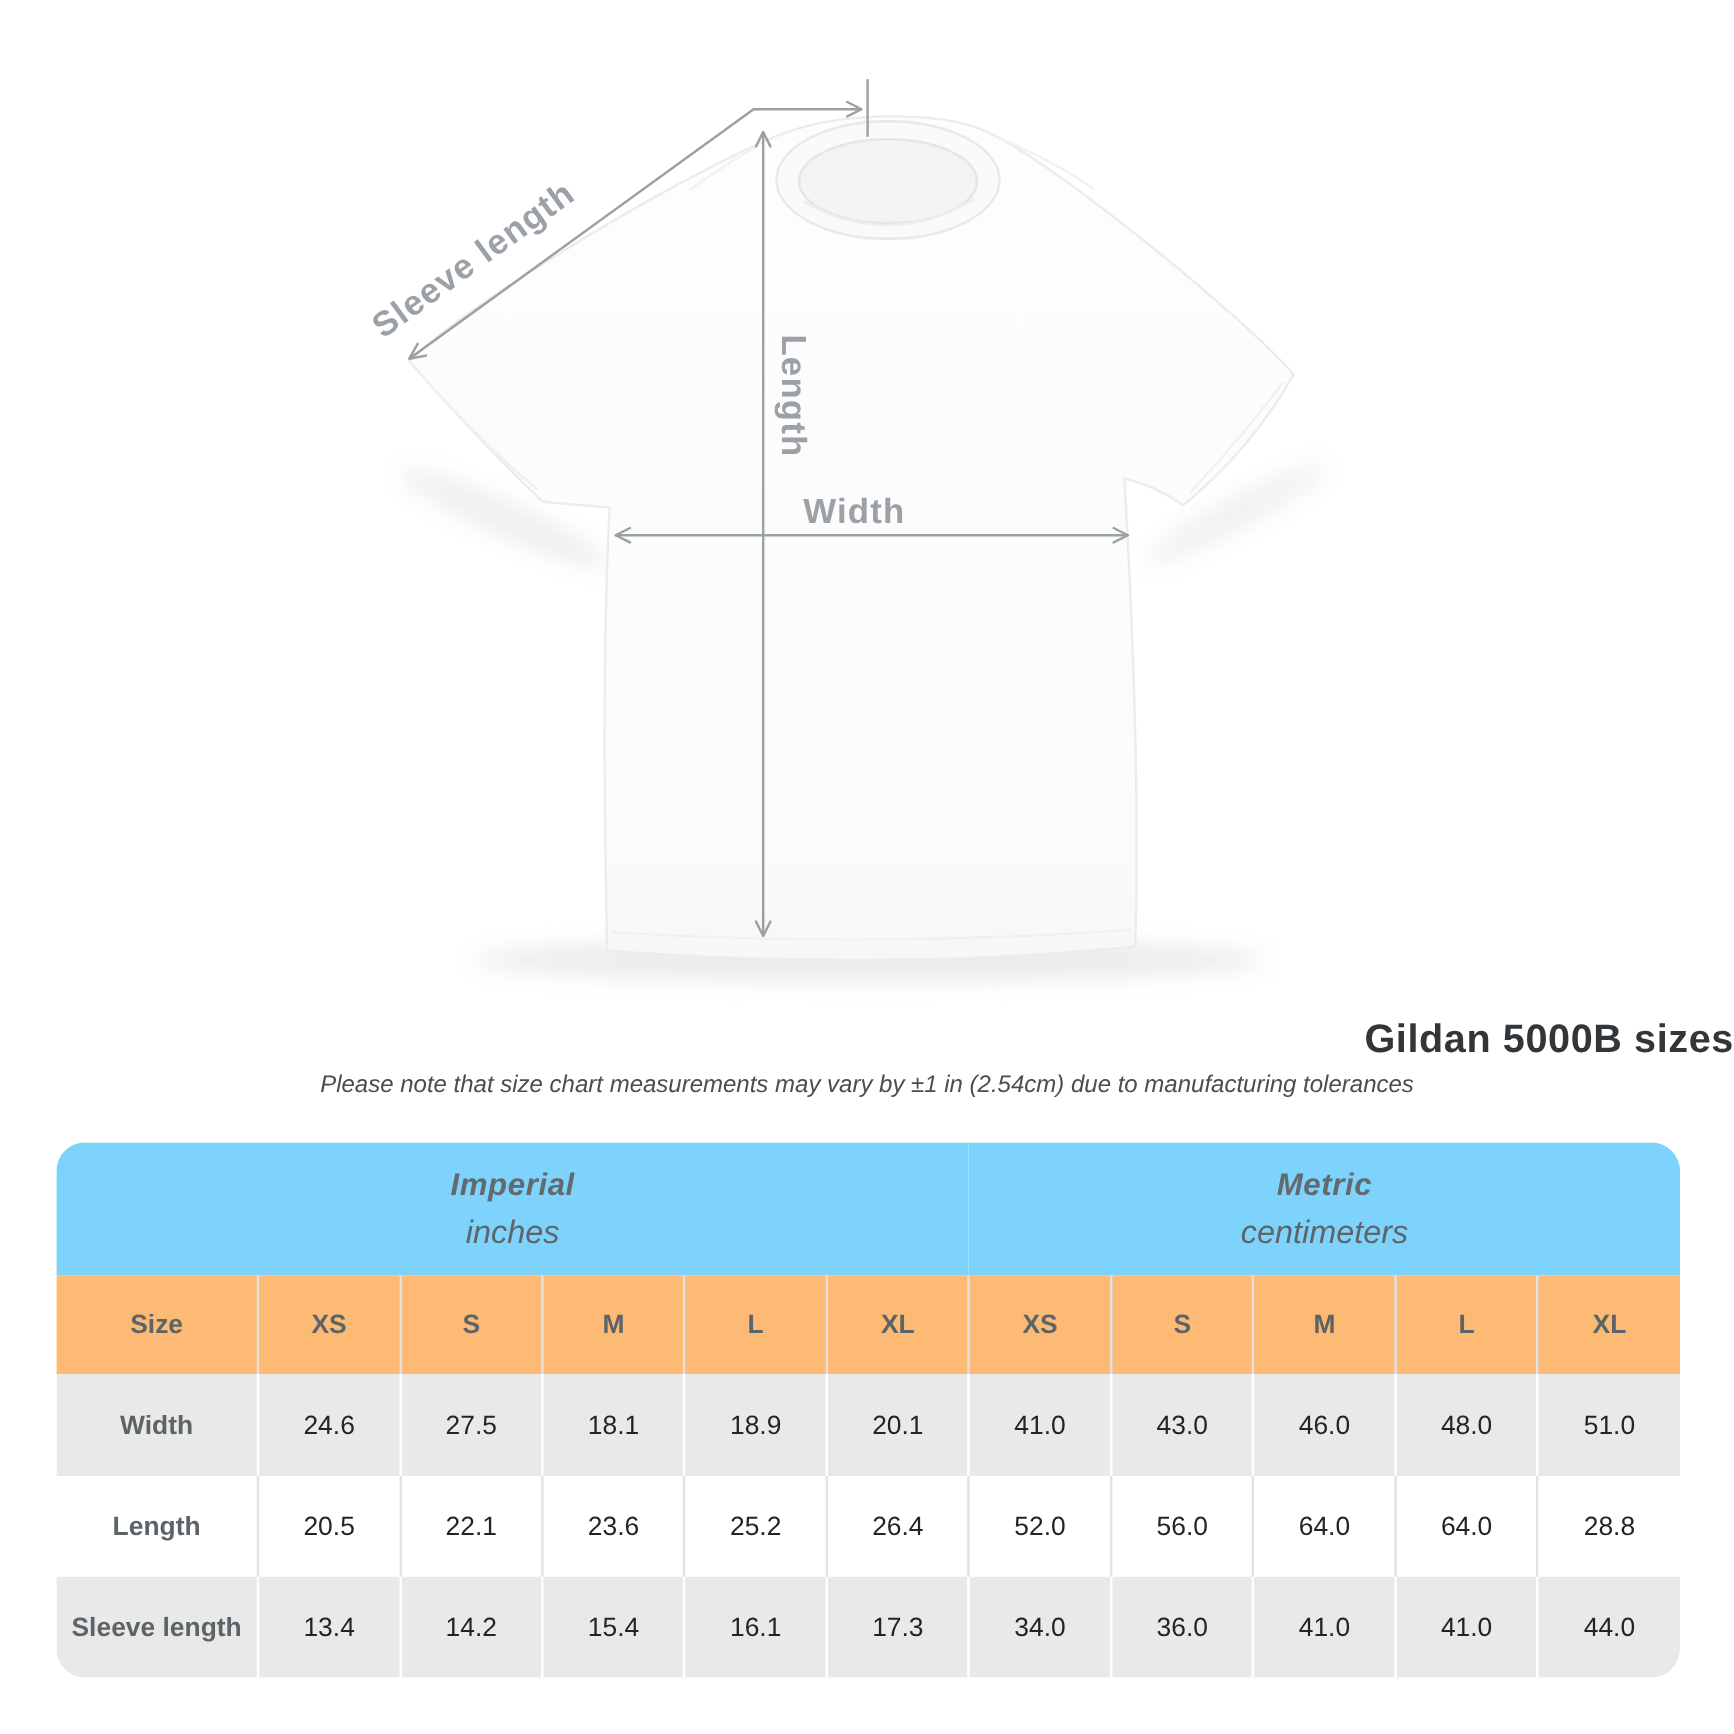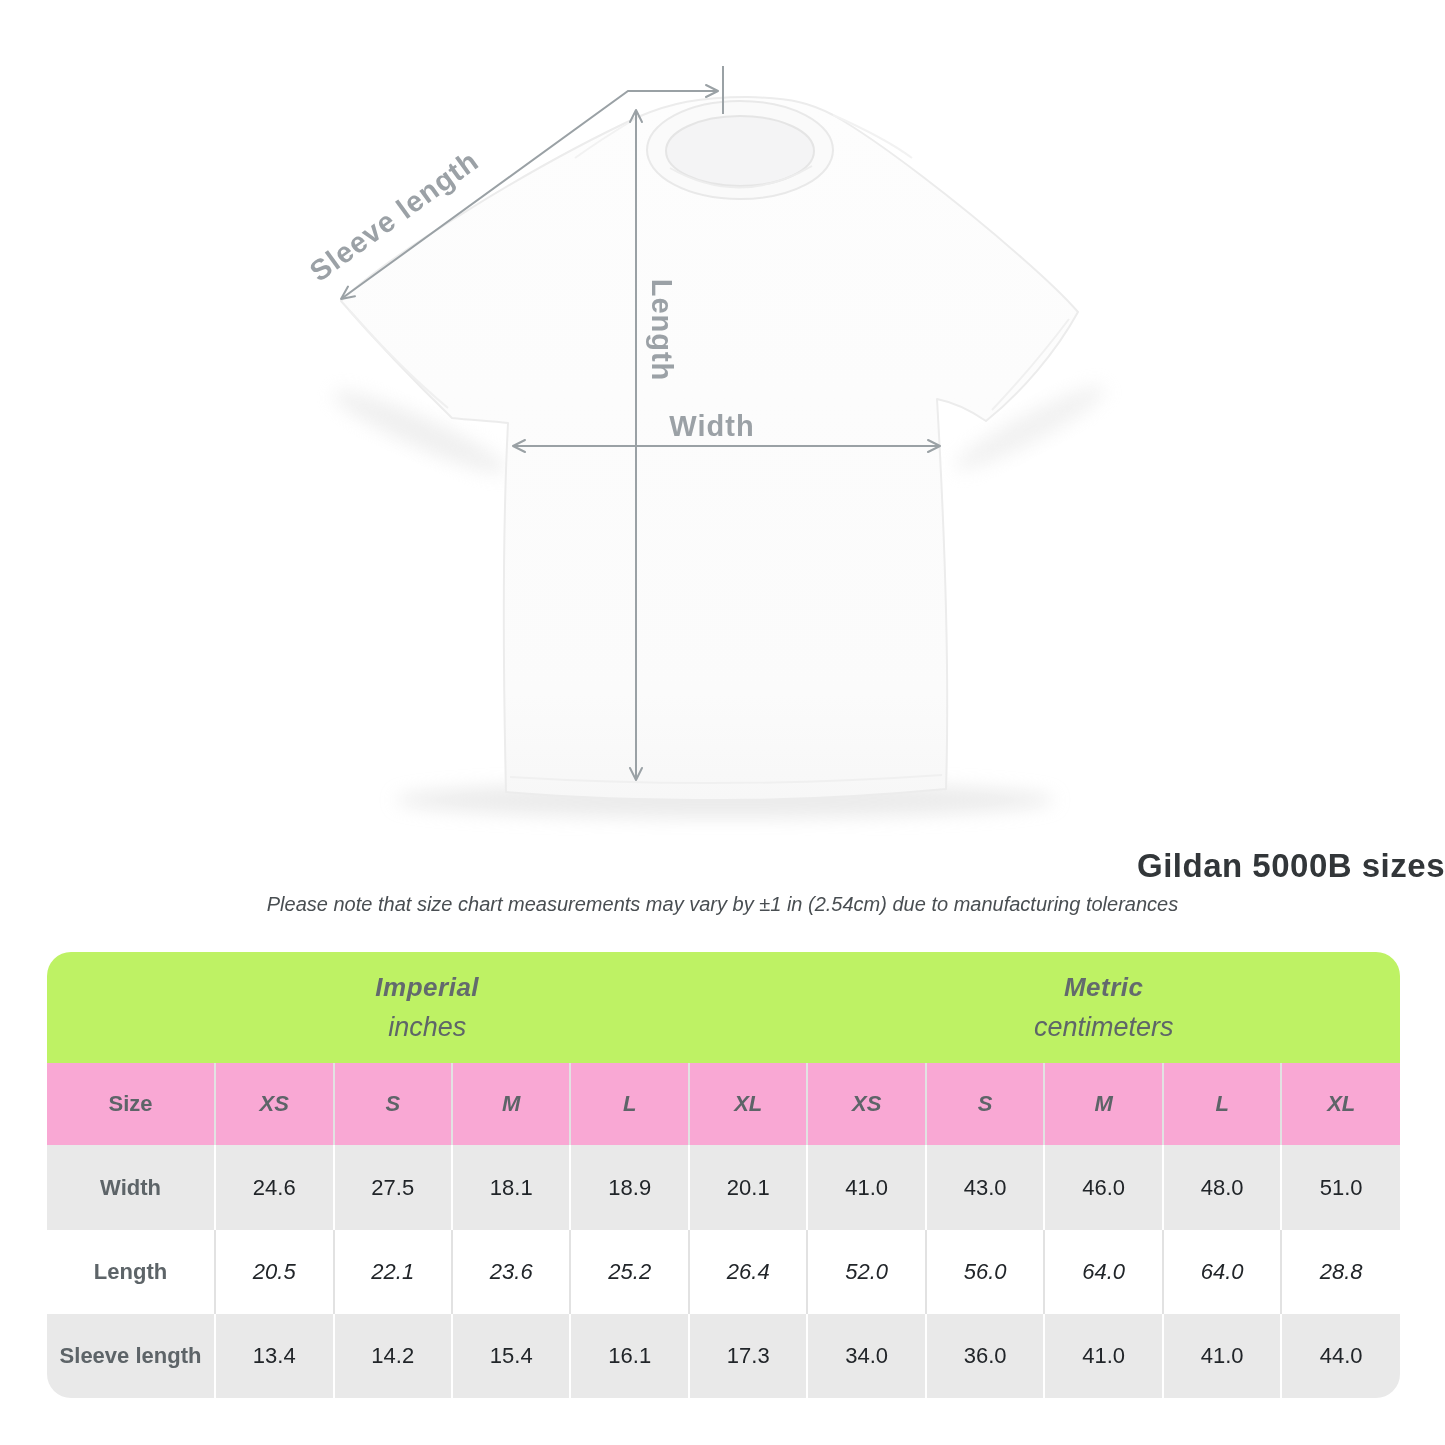--- a/index.html
+++ b/index.html
@@ -24,31 +24,31 @@
   
   .table-wrap{
     position:absolute;left:47px;top:952px;width:1353px;height:446px;
     border-radius:24px;overflow:hidden;
   }
   table.size-table{width:100%;height:100%;border-collapse:collapse;table-layout:fixed;}
   table.size-table td{text-align:center;vertical-align:middle;padding:0;}
   col.c-label{width:12.42%;}
   col.c-size{width:8.758%;}
   tr.band{height:111px;}
-  tr.band td{background:#bef264;}
+  tr.band td{background:#7dd3fc;}
   .band-title{font-size:26px;font-weight:bold;font-style:italic;color:#636a6d;letter-spacing:.5px;}
   .band-sub{font-size:27px;font-style:italic;color:#5e6568;margin-top:9px;}
   tr.hdr{height:82px;}
-  tr.hdr td{background:#f9a8d4;font-weight:bold;font-size:22px;color:#5d6468;}
+  tr.hdr td{background:#fdba74;font-weight:bold;font-size:22px;color:#5d6468;}
   tr.data-gray td{background:#e9e9e9;}
   tr.data-white td{background:#ffffff;}
   tr.r1{height:85px;} tr.r2{height:84px;} tr.r3{height:84px;}
   td.rowlabel{font-weight:bold;font-size:22px;color:#5d6468;}
   td.val{font-size:22px;color:#212529;}
-  tr.hdr td + td, tr.data-white td + td{border-left:2px solid #e2e2e2;font-style:italic;}
+  tr.hdr td + td, tr.data-white td + td{border-left:2px solid #e2e2e2;}
   tr.data-gray td + td{border-left:2px solid #ffffff;}
 </style>
 </head>
 <body>
 
 <div class="canvas">
 
   <svg class="shirt-svg" viewBox="0 0 1445 845">
     <defs>
       <filter id="soft" x="-50%" y="-50%" width="200%" height="200%">

